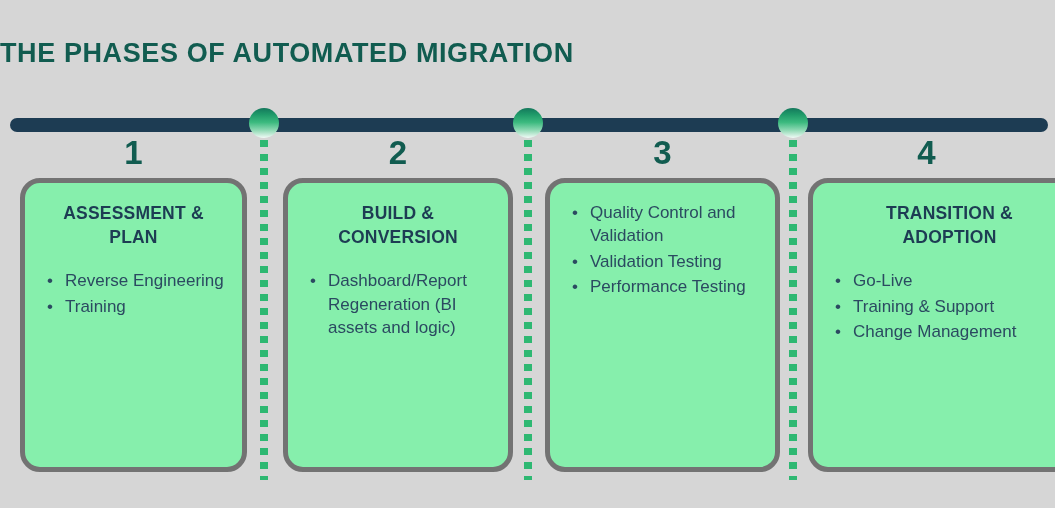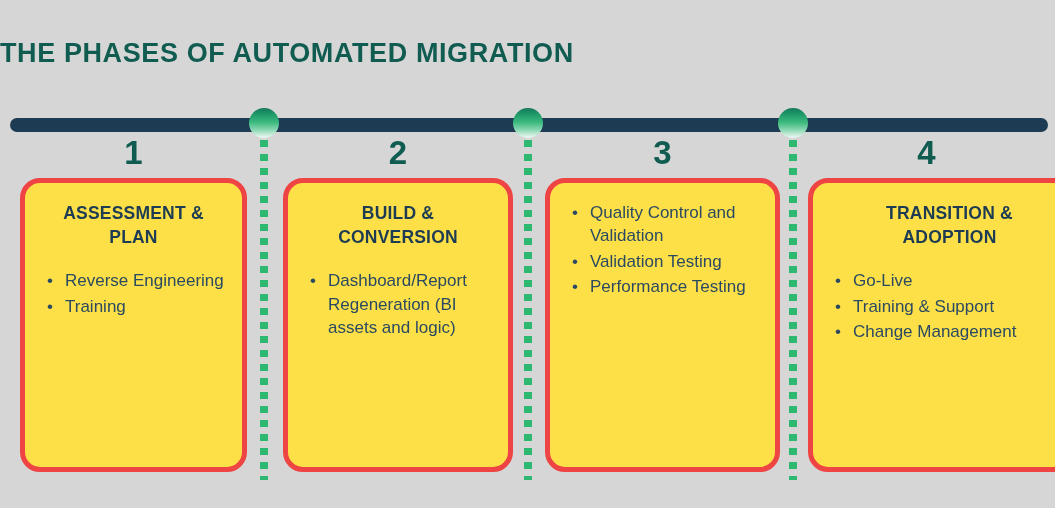--- a/index.html
+++ b/index.html
@@ -91,22 +91,22 @@
     font-weight: bold;
     color: #115c50;
     line-height: 1;
   }
 
   
   .card {
     position: absolute;
     top: 178px;
     height: 294px;
-    background: #fde047;
-    border: 5px solid #ef4444;
+    background: #86efac;
+    border: 5px solid #737373;
     border-radius: 20px;
     box-sizing: border-box;
     padding: 18px 14px 10px 14px;
     overflow: hidden;
   }
   .card-title {
     text-align: center;
     font-size: 17.5px;
     font-weight: bold;
     color: #1d3c53;

